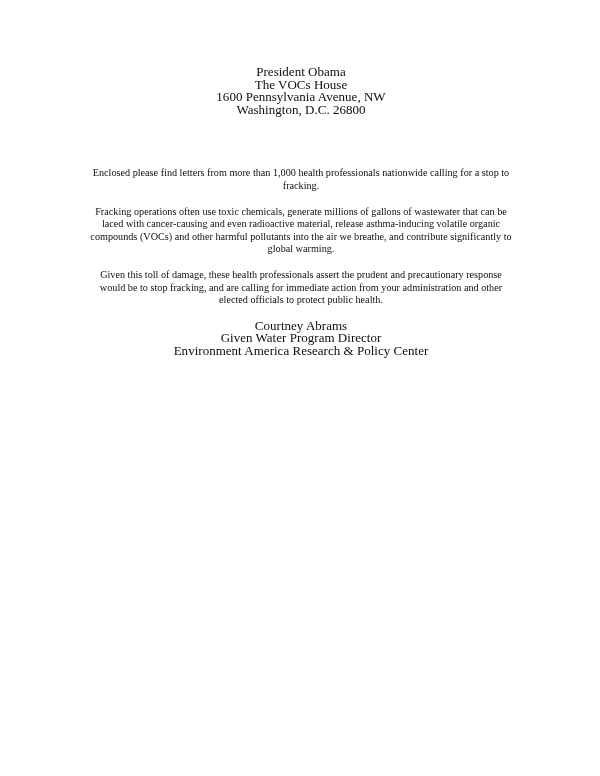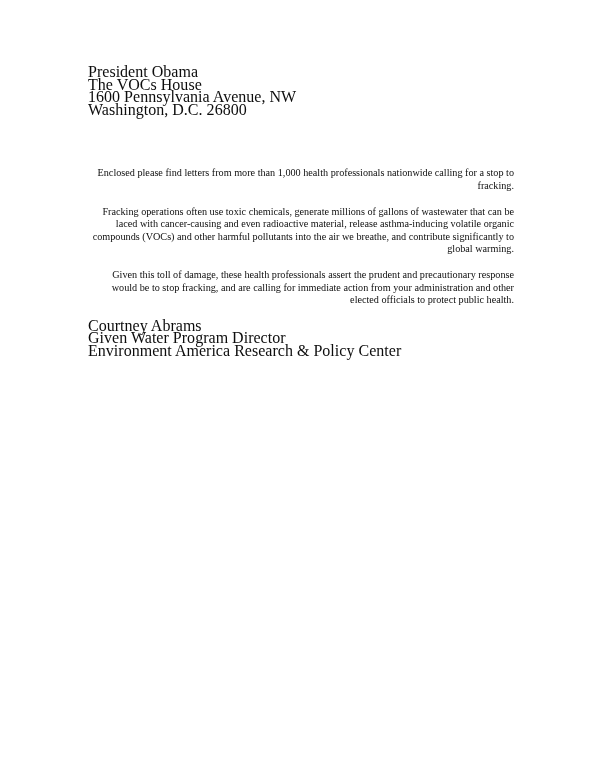--- a/index.html
+++ b/index.html
@@ -16,38 +16,38 @@
     font-family: "Liberation Serif", "DejaVu Serif", serif;
     color: #0d0d0d;
   }
   .letter-body {
     position: absolute;
     left: 88px;
     top: 66px;
     width: 426px;
   }
   .block {
-    font-size: 16px;
+    font-size: 13px;
     line-height: 12.6px;
     letter-spacing: 0.02px;
-    text-align: left;
+    text-align: center;
   }
   .block .line {
     display: block;
     white-space: pre-wrap;
   }
   .addressee-block {
     margin-bottom: 0;
   }
   .spacer-lg { height: 25px; }
   .spacer-md { height: 13px; }
   .paragraph {
     font-size: 10.2px;
     line-height: 12.6px;
-    text-align: right;
+    text-align: center;
     margin: 0;
     white-space: normal;
   }
   .signature-block .line {
     display: block;
   }
 </style>
 </head>
 <body>
 

